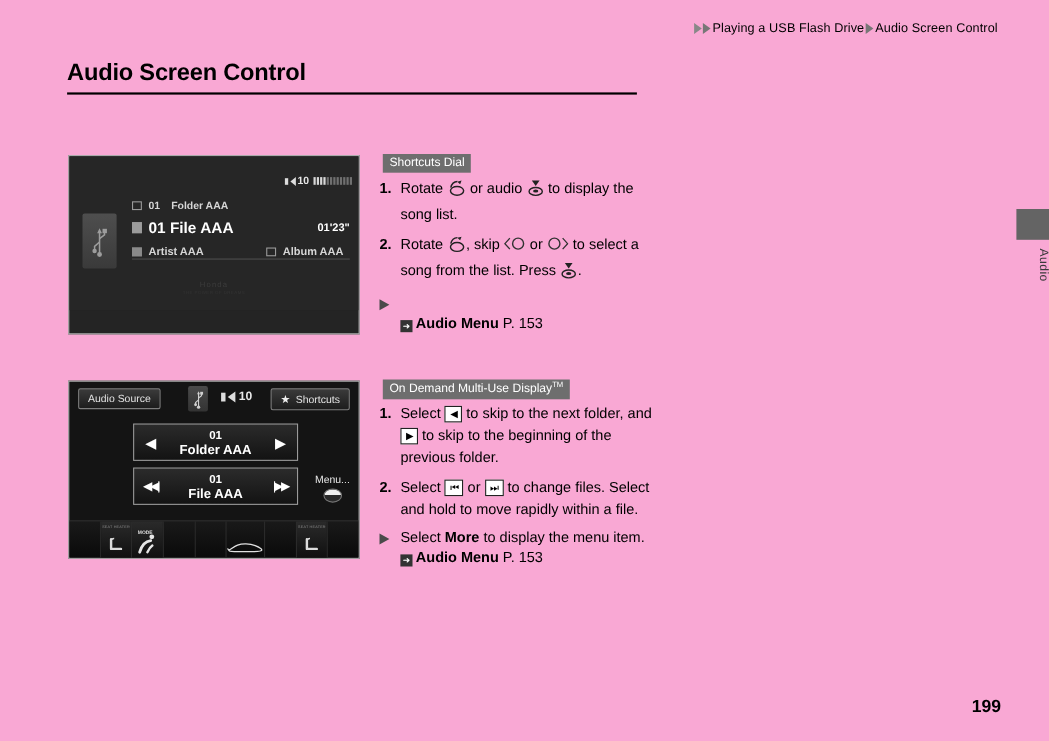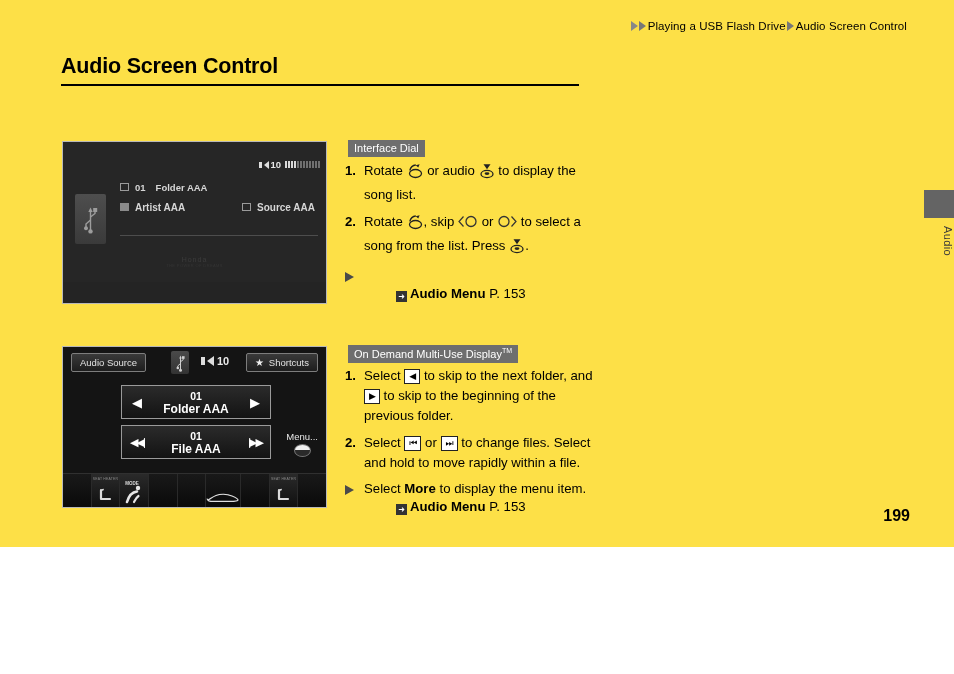--- a/index.html
+++ b/index.html
@@ -6,22 +6,22 @@
   html, body {
     margin: 0; padding: 0;
     width: 954px; height: 674px;
     background: #ffffff;
     font-family: "Liberation Sans", sans-serif;
     color: #000;
     overflow: hidden;
   }
   .page {
     position: relative;
-    width: 954px; height: 547px;
-    background: #fde047;
+    width: 954px; height: 674px;
+    background: #f9a8d4;
   }
 
   
   .breadcrumb {
     position: absolute;
     right: 46px;
     top: 20px;
     font-size: 11.5px;
     color: #000;
     display: flex;
@@ -360,21 +360,21 @@
     margin-top: 7px;
     line-height: 18px;
   }
   .sub .tri {
     position: absolute; left: 0; top: 5px;
     width: 0; height: 0;
     border-left: 9px solid #4a4a4a;
     border-top: 5.5px solid transparent;
     border-bottom: 5.5px solid transparent;
   }
-  .ref { white-space: nowrap; margin-left: 32px; }
+  .ref { white-space: nowrap; }
   .ref-ico {
     display: inline-block;
     width: 11px; height: 11px;
     background: #333;
     color: #fff;
     font-size: 8px;
     line-height: 11px;
     text-align: center;
     vertical-align: -1px;
     margin-right: 3px;
@@ -453,26 +453,31 @@
         </svg>
       </div>
 
       <div class="ns-list">
         <div class="row row-folder">
           <span class="mini-ico"></span>
           <span>01</span>
           <span style="width:10px"></span>
           <span>Folder AAA</span>
         </div>
+        <div class="row row-file">
+          <span class="mini-ico"></span>
+          <span>01 File AAA</span>
+          <span class="dur">01'23"</span>
+        </div>
         <div class="row row-meta">
           <span class="mini-ico filled"></span>
           <span>Artist AAA</span>
           <span class="album-col">
             <span class="mini-ico"></span>
-            <span>Source AAA</span>
+            <span>Album AAA</span>
           </span>
         </div>
       </div>
       <div class="ns-divider"></div>
 
       <div class="ns-watermark">
         <span>Honda</span>
         <small>THE POWER OF DREAMS</small>
       </div>
     </div>
@@ -562,21 +567,21 @@
         <svg width="17" height="16" viewBox="0 0 17 16">
             <path d="M4 2.2c0 5 0 8 0 8.4M4 11h9" stroke="#dcdcdc" stroke-width="2.2" fill="none" stroke-linecap="round"></path>
             <path d="M4.6 2.5c.8-.9 1.8-1 2.2-1" stroke="#dcdcdc" stroke-width="1.4" fill="none"></path>
           </svg>
       </div>
       <div class="bcell"></div>
     </div>
   </div>
 
   <div class="sec-hd a">
-    <span>Interface Dial</span>
+    <span>Shortcuts Dial</span>
   </div>
 
   <div class="steps a">
     <div class="step">
       <span class="n">1.</span>
       <span>Rotate</span>
       <span class="dial-ico">
         <svg width="17" height="16" viewBox="0 0 17 16">
             <ellipse cx="8.5" cy="10.5" rx="6" ry="4" stroke="#222" stroke-width="1.3" fill="none"></ellipse>
             <path d="M2.8 7.5C3.6 4 6 2.2 8.8 2" stroke="#222" stroke-width="1.3" fill="none"></path>

